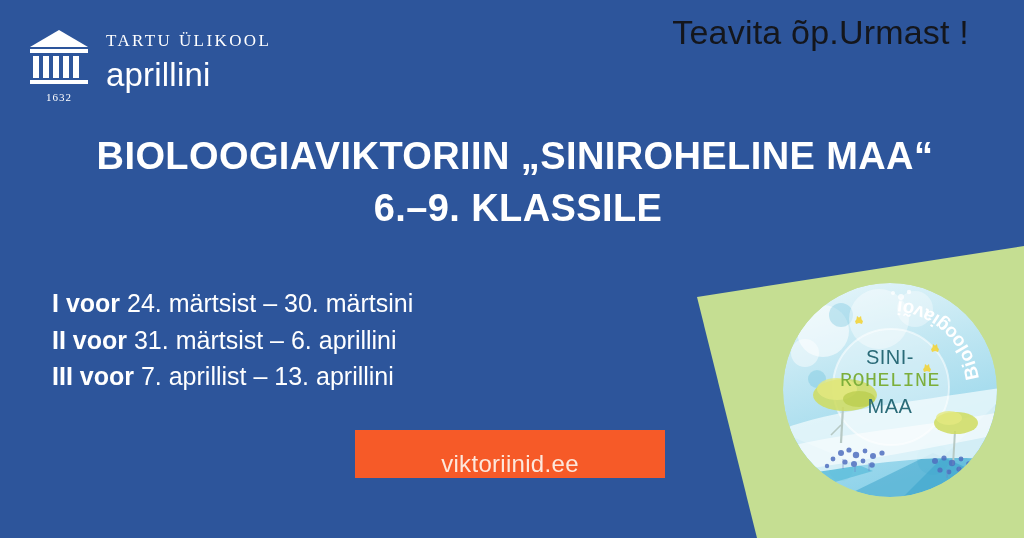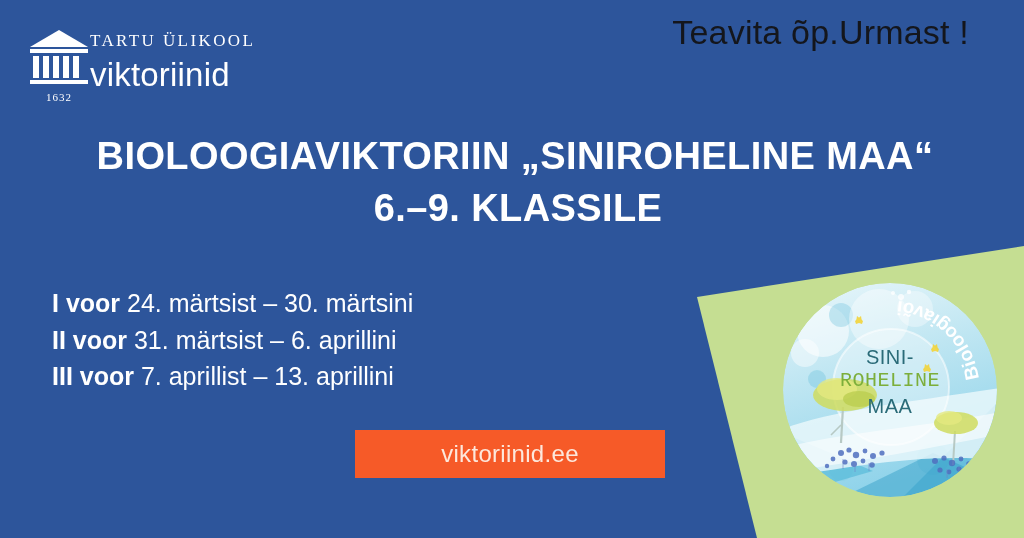--- a/index.html
+++ b/index.html
@@ -28,21 +28,21 @@
   #logo-mark{
     width:62px;height:72px;position:relative;flex:0 0 auto;
   }
   #logo-mark svg{display:block;}
   #logo-year{
     position:absolute;left:0;right:0;bottom:-3px;
     text-align:center;
     font-family:"Liberation Serif", serif;
     font-size:11px;letter-spacing:1px;color:#ffffff;
   }
-  #logo-text{padding-top:4px;}
+  #logo-text{margin-left:16px;padding-top:4px;}
   #logo-uni{
     font-family:"Liberation Serif", serif;
     font-size:17px;letter-spacing:2.4px;color:#ffffff;
     line-height:1;white-space:nowrap;
   }
   #logo-school{
     font-family:"Liberation Sans", sans-serif;
     font-size:33px;color:#ffffff;line-height:1.15;
     margin-top:7px;letter-spacing:.2px;white-space:nowrap;
     font-weight:400;
@@ -79,21 +79,21 @@
     white-space:nowrap;
   }
   .round-label{font-weight:bold;}
   .round-dates{font-weight:400;}
 
   
   #cta-button{
     position:absolute;left:355px;top:430px;
     width:310px;height:48px;
     background:#f65a28;
-    display:flex;align-items:center;justify-content:center;
+    display:flex;align-items:flex-end;justify-content:center;
     cursor:pointer;
   }
   #cta-label{
     color:#fde8dc;font-size:24px;letter-spacing:.3px;
   }
 
   
   #badge{
     position:absolute;left:783px;top:283px;
     width:214px;height:214px;border-radius:50%;
@@ -133,21 +133,21 @@
         <rect x="15" y="28" width="6" height="22" fill="#ffffff"></rect>
         <rect x="25" y="28" width="6" height="22" fill="#ffffff"></rect>
         <rect x="35" y="28" width="6" height="22" fill="#ffffff"></rect>
         <rect x="45" y="28" width="6" height="22" fill="#ffffff"></rect>
         <rect x="2" y="52" width="58" height="4" fill="#ffffff"></rect>
       </svg>
       <div id="logo-year">1632</div>
     </div>
     <div id="logo-text">
       <div id="logo-uni">TARTU ÜLIKOOL</div>
-      <div id="logo-school">viktoriinid</div>
+      <div id="logo-school">aprillini</div>
     </div>
   </div>
 
   <div id="annotation">Teavita õp.Urmast !</div>
 
   <div id="title-wrap">
     <div class="title-line" id="title-line-1">BIOLOOGIAVIKTORIIN „SINIROHELINE MAA“</div>
     <div class="title-line" id="title-line-2">6.–9. KLASSILE</div>
   </div>
 

